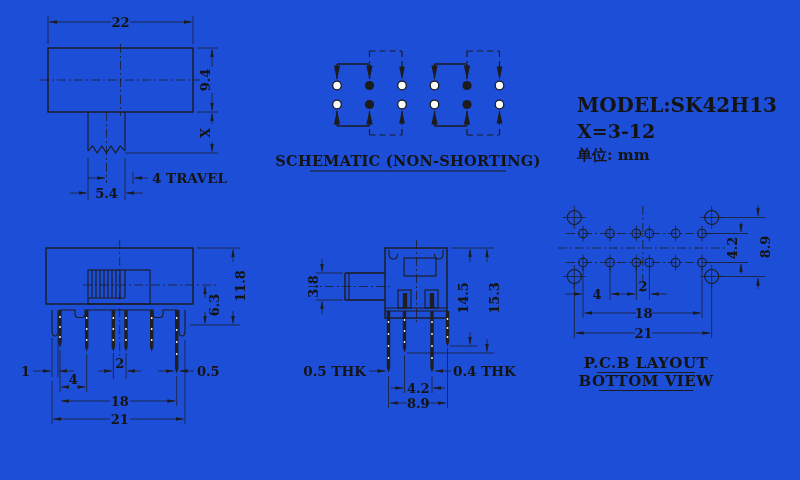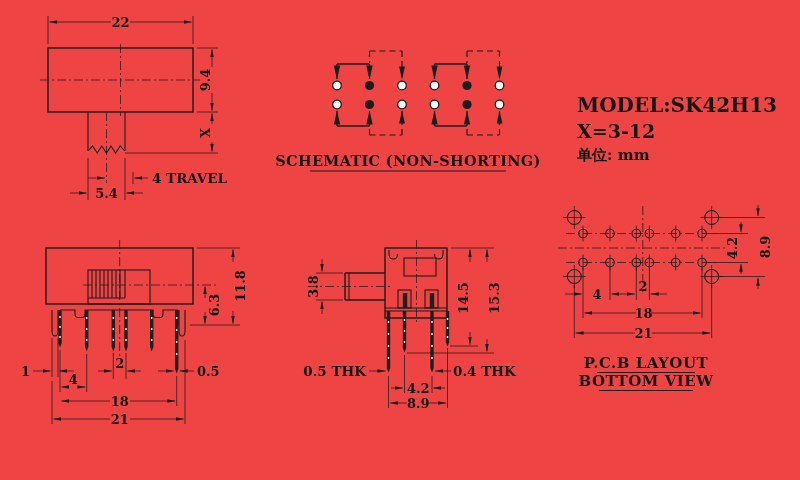--- a/index.html
+++ b/index.html
@@ -1,16 +1,16 @@
 <!DOCTYPE html>
 <html><head>
 <meta charset="utf-8">
 <style>
   html,body{margin:0;padding:0;background:#e8e8e8;}
-  #page{position:relative;width:800px;height:480px;background:#ef4444;overflow:hidden;
+  #page{position:relative;width:800px;height:480px;background:#1d4ed8;overflow:hidden;
         font-family:"DejaVu Serif", serif;}
   svg{position:absolute;left:0;top:0;}
   .ol{stroke:#1c1c1c;stroke-width:1.4;fill:none;}          
   .ol2{stroke:#1c1c1c;stroke-width:1.1;fill:none;}         
   .thin{stroke:#1c1c1c;stroke-width:0.75;fill:none;}       
   .cl{stroke:#1c1c1c;stroke-width:0.75;fill:none;stroke-dasharray:9 3 2 3;} 
   .dash{stroke:#1c1c1c;stroke-width:1.2;fill:none;stroke-dasharray:6 4;}    
   .sol{stroke:#1c1c1c;stroke-width:1.3;fill:none;}
   .dim{font:700 13px "DejaVu Serif", serif;fill:#141414;}
   .lab{font:700 13.5px "DejaVu Serif", serif;fill:#141414;}

